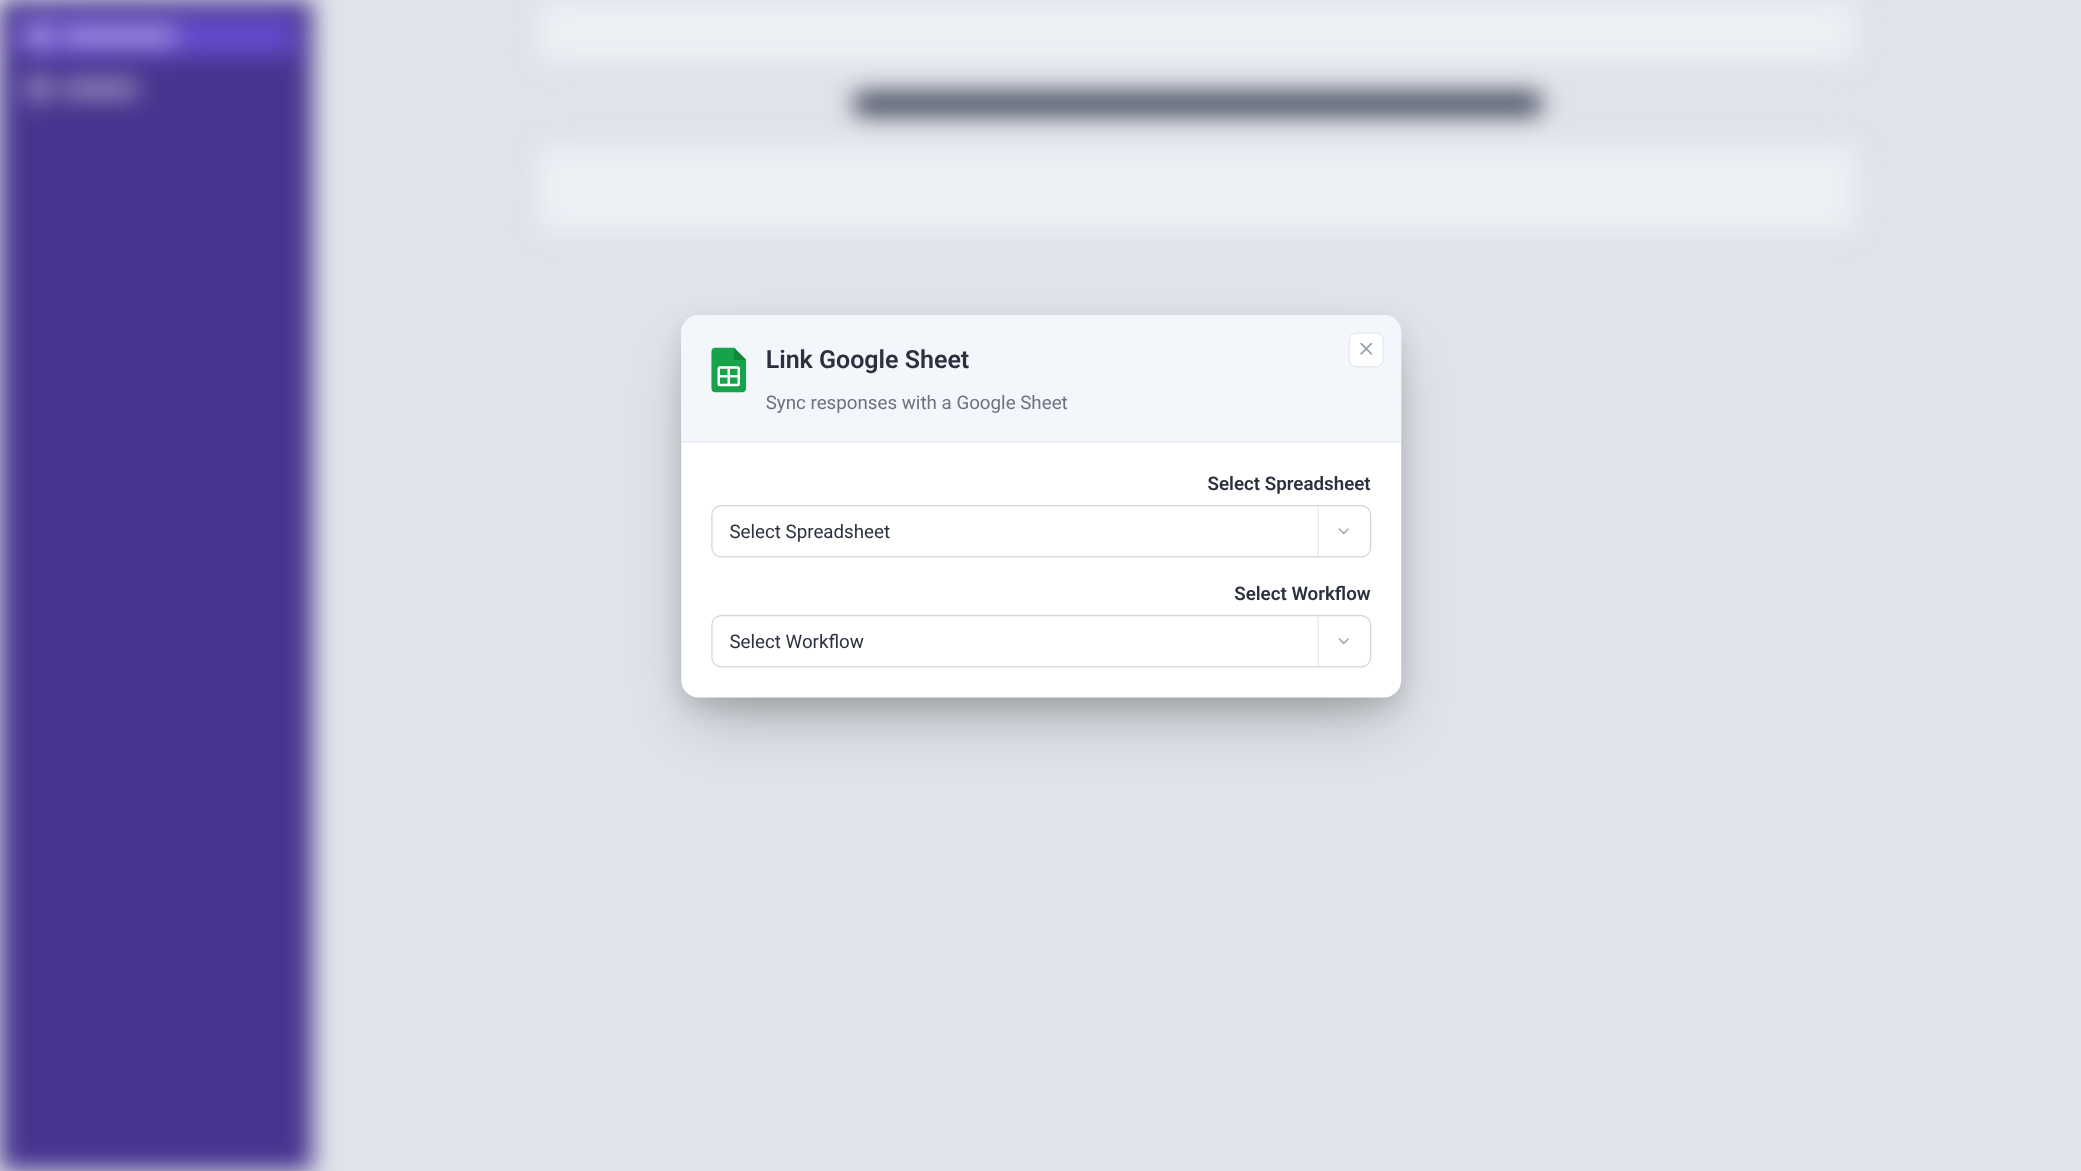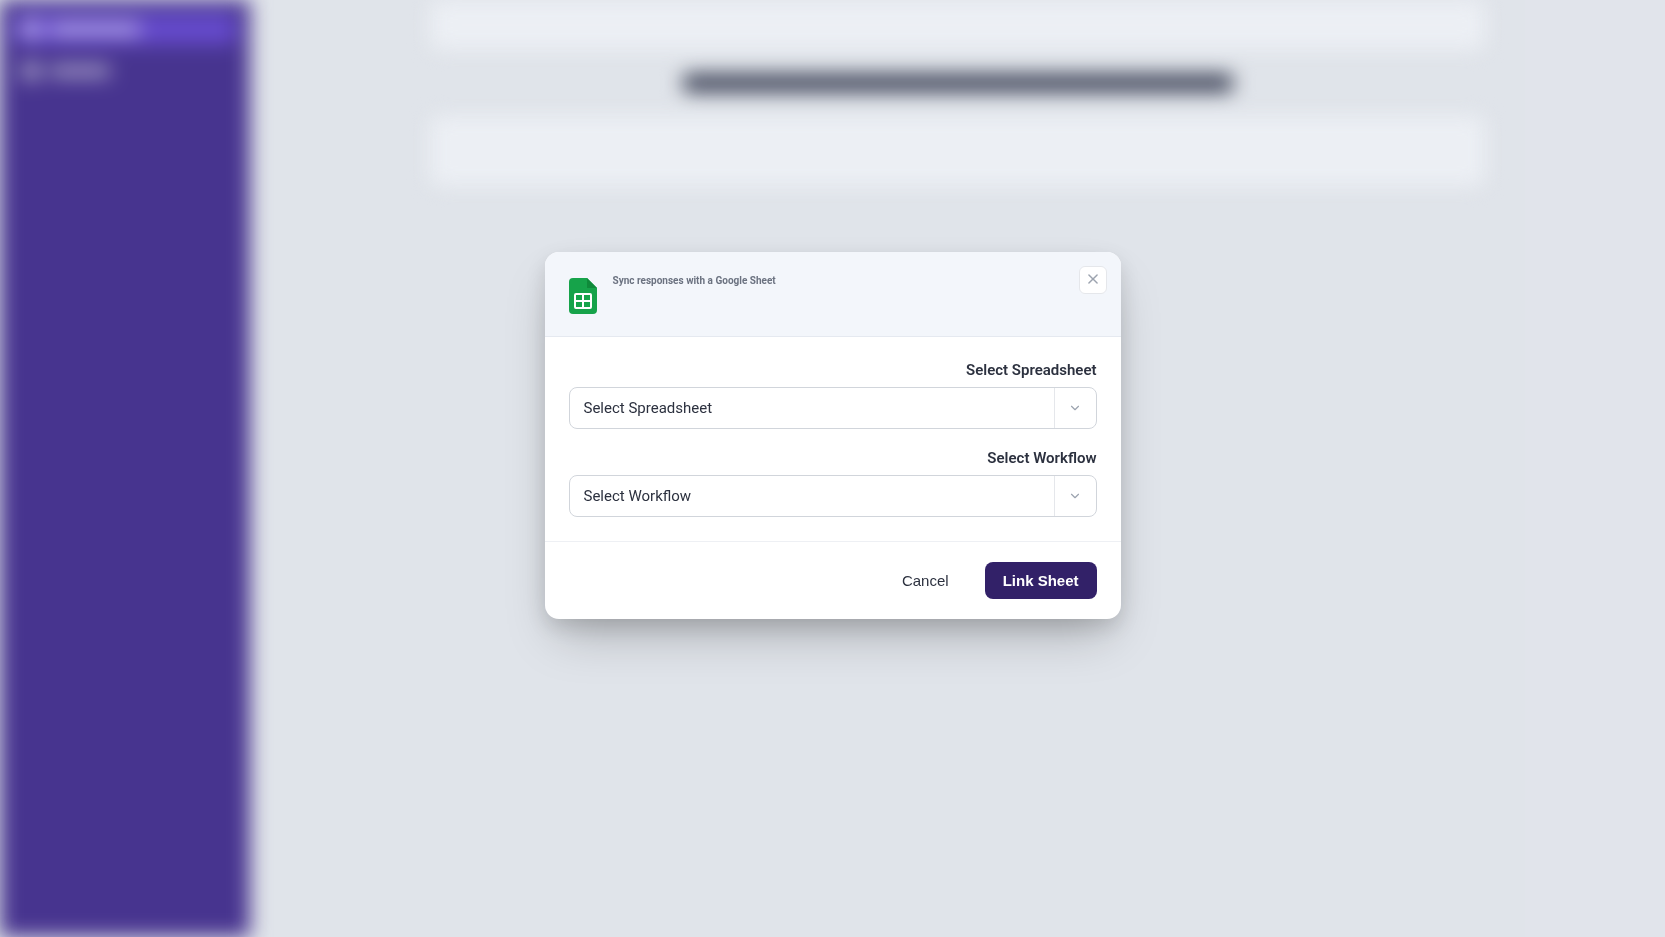--- a/index.html
+++ b/index.html
@@ -93,24 +93,23 @@
     margin-top: 4px;
   }
   .sheets-icon svg { display: block; }
   .modal-title {
     font-size: 20px;
     font-weight: 600;
     color: #2c313f;
     line-height: 1.3;
   }
   .modal-subtitle {
-    font-size: 10px;
+    font-size: 15px;
     color: #6b7280;
-    margin-top: 1px;
-    font-weight: bold;
+    margin-top: 13px;
   }
   .close-btn {
     position: absolute;
     top: 14px;
     right: 14px;
     width: 28px;
     height: 28px;
     display: flex;
     align-items: center;
     justify-content: center;
@@ -216,20 +215,21 @@
       <div class="sheets-icon">
         <svg viewBox="0 0 28 36" width="28" height="36">
           <path d="M4 0 L18 0 L28 10 L28 32 Q28 36 24 36 L4 36 Q0 36 0 32 L0 4 Q0 0 4 0 Z" fill="#16a34a"></path>
           <path d="M18 0 L28 10 L18 10 Z" fill="#0f8a3a"></path>
           <rect x="6" y="16" width="16" height="14" rx="1" fill="none" stroke="#ffffff" stroke-width="2"></rect>
           <line x1="6" y1="23" x2="22" y2="23" stroke="#ffffff" stroke-width="2"></line>
           <line x1="14" y1="16" x2="14" y2="30" stroke="#ffffff" stroke-width="2"></line>
         </svg>
       </div>
       <div>
+        <div class="modal-title">Link Google Sheet</div>
         <div class="modal-subtitle">Sync responses with a Google Sheet</div>
       </div>
       <button class="close-btn">
         <span>
           <svg viewBox="0 0 24 24" fill="none" stroke="currentColor" stroke-width="2.5" stroke-linecap="round">
             <line x1="5" y1="5" x2="19" y2="19"></line>
               <line x1="19" y1="5" x2="5" y2="19"></line>
           </svg>
         </span>
       </button>
@@ -256,19 +256,15 @@
           <span class="select-caret">
             <svg viewBox="0 0 24 24" fill="none" stroke="currentColor" stroke-width="2" stroke-linecap="round" stroke-linejoin="round">
               <polyline points="6 9 12 15 18 9"></polyline>
             </svg>
           </span>
         </div>
       </div>
 
     </div>
 
-    <div class="modal-footer">
-      <button class="btn btn-cancel">Cancel</button>
-      <button class="btn btn-primary">Link Sheet</button>
-    </div>
 
   </div>
 </div>
 
 </body></html>

